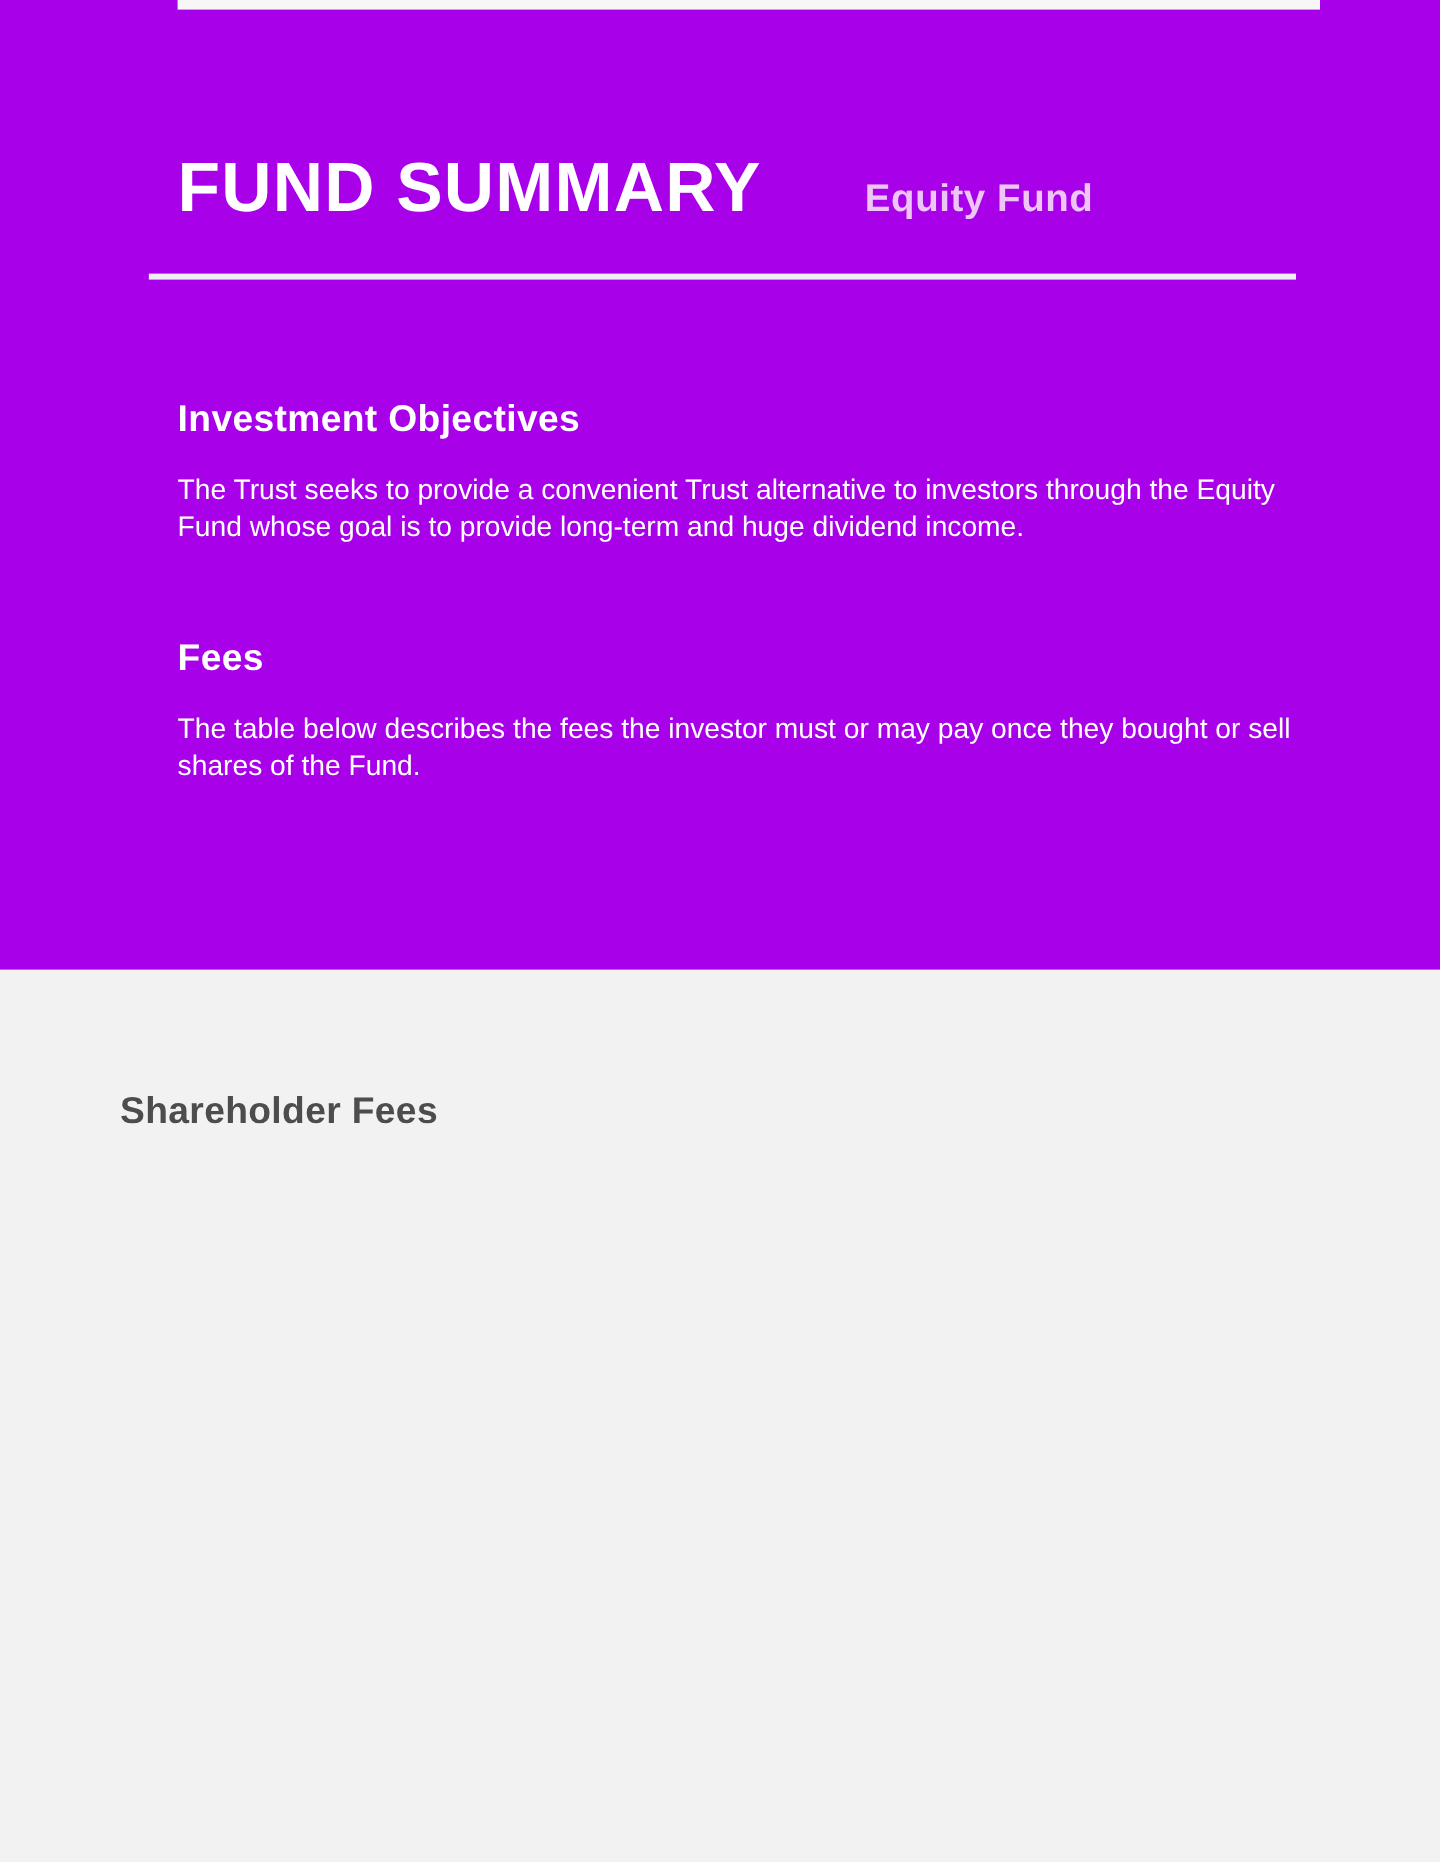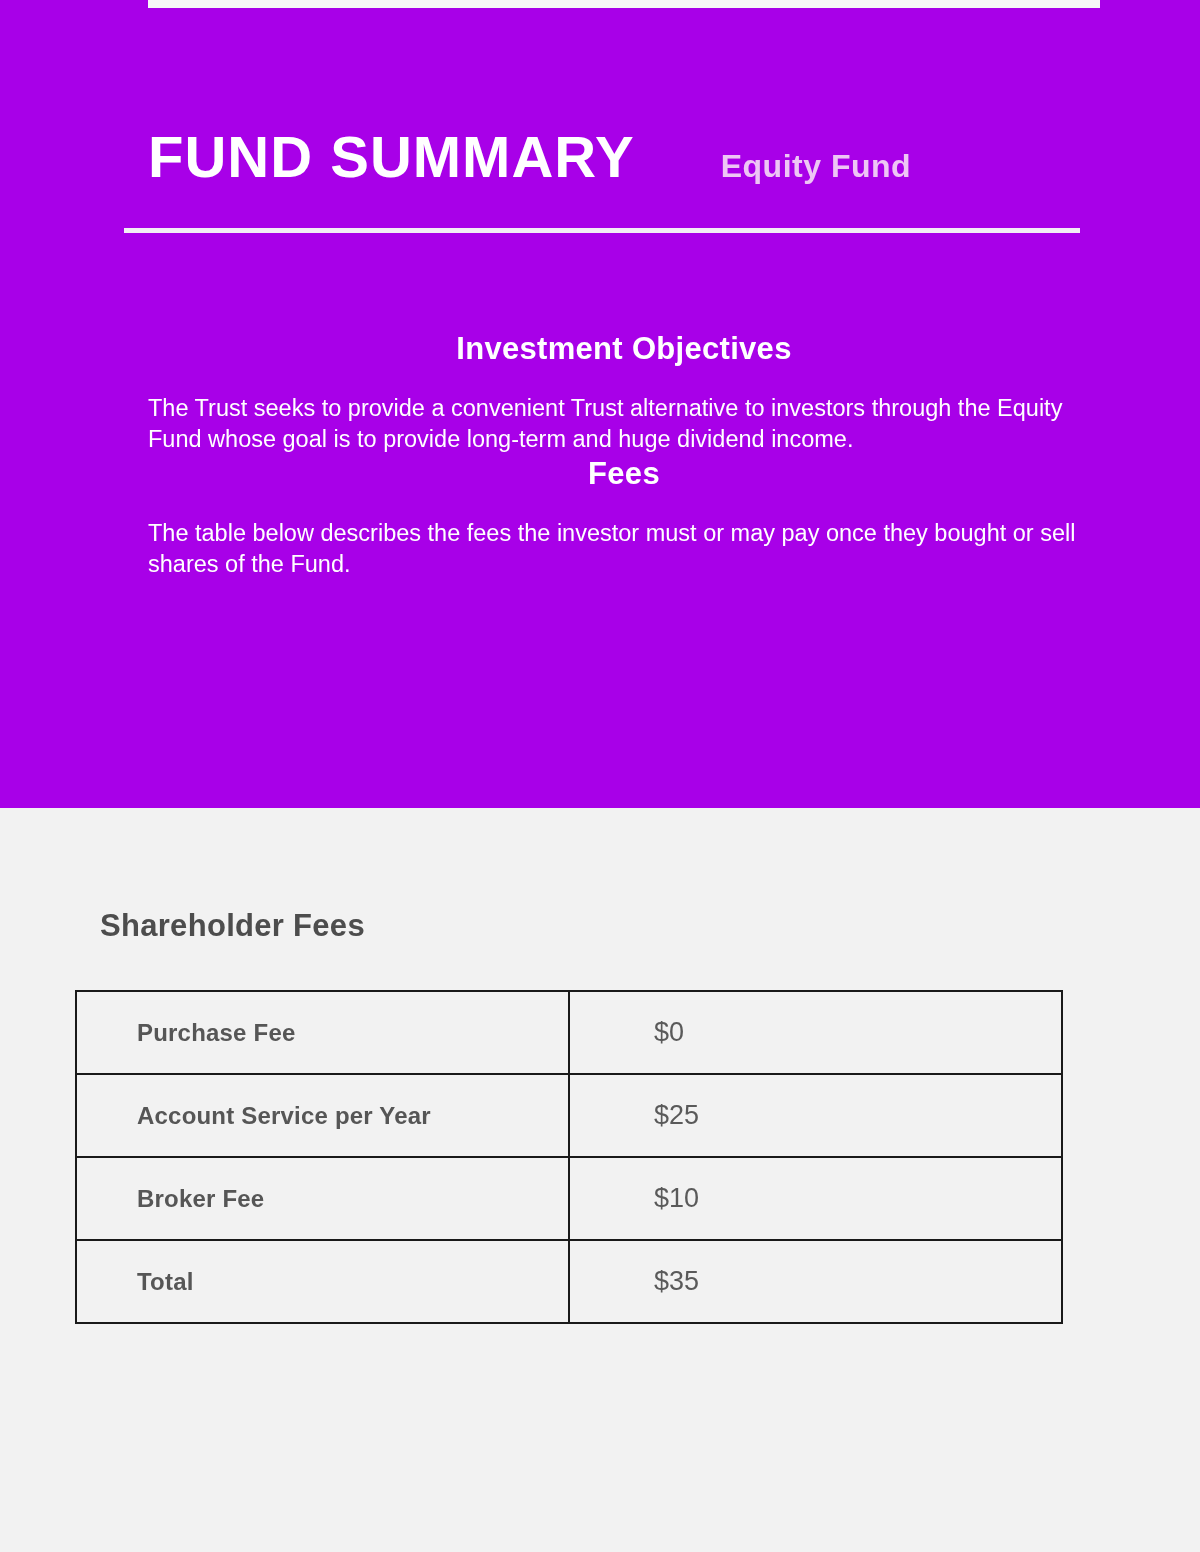--- a/index.html
+++ b/index.html
@@ -56,32 +56,31 @@
     margin-left:-24px;      
     width:956px;
     height:5px;
     background:#f2eef5;
   }
   .section-heading{
     color:#ffffff;
     font-size:31px;
     font-weight:700;
     letter-spacing:0.3px;
-    text-align:center;
   }
   .heading-objectives{margin-top:98px;}
   .section-body{
     color:#ffffff;
     font-size:23.5px;
     font-weight:400;
     line-height:1.33;
     max-width:965px;
     margin-top:26px;
   }
-  .heading-fees{}
+  .heading-fees{margin-top:74px;}
 
   
   .lower{
     padding-left:100px;
   }
   .table-heading{
     padding-top:100px;
     color:#4d4d4d;
     font-size:31px;
     font-weight:700;
@@ -132,35 +131,15 @@
     <div class="section-heading heading-objectives">Investment Objectives</div>
     <div class="section-body">The Trust seeks to provide a convenient Trust alternative to investors through the Equity Fund whose goal is to provide long-term and huge dividend income.</div>
 
     <div class="section-heading heading-fees">Fees</div>
     <div class="section-body">The table below describes the fees the investor must or may pay once they bought or sell shares of the Fund.</div>
   </div>
 
   <div class="lower">
     <div class="table-heading">Shareholder Fees</div>
 
-    <table class="fees-table">
-      <tbody>
-        <tr>
-          <td class="label">Purchase Fee</td>
-          <td class="value">$0</td>
-        </tr>
-        <tr>
-          <td class="label">Account Service per Year</td>
-          <td class="value">$25</td>
-        </tr>
-        <tr>
-          <td class="label">Broker Fee</td>
-          <td class="value">$10</td>
-        </tr>
-        <tr>
-          <td class="label">Total</td>
-          <td class="value">$35</td>
-        </tr>
-      </tbody>
-    </table>
   </div>
 
 </div>
 
 </body></html>

